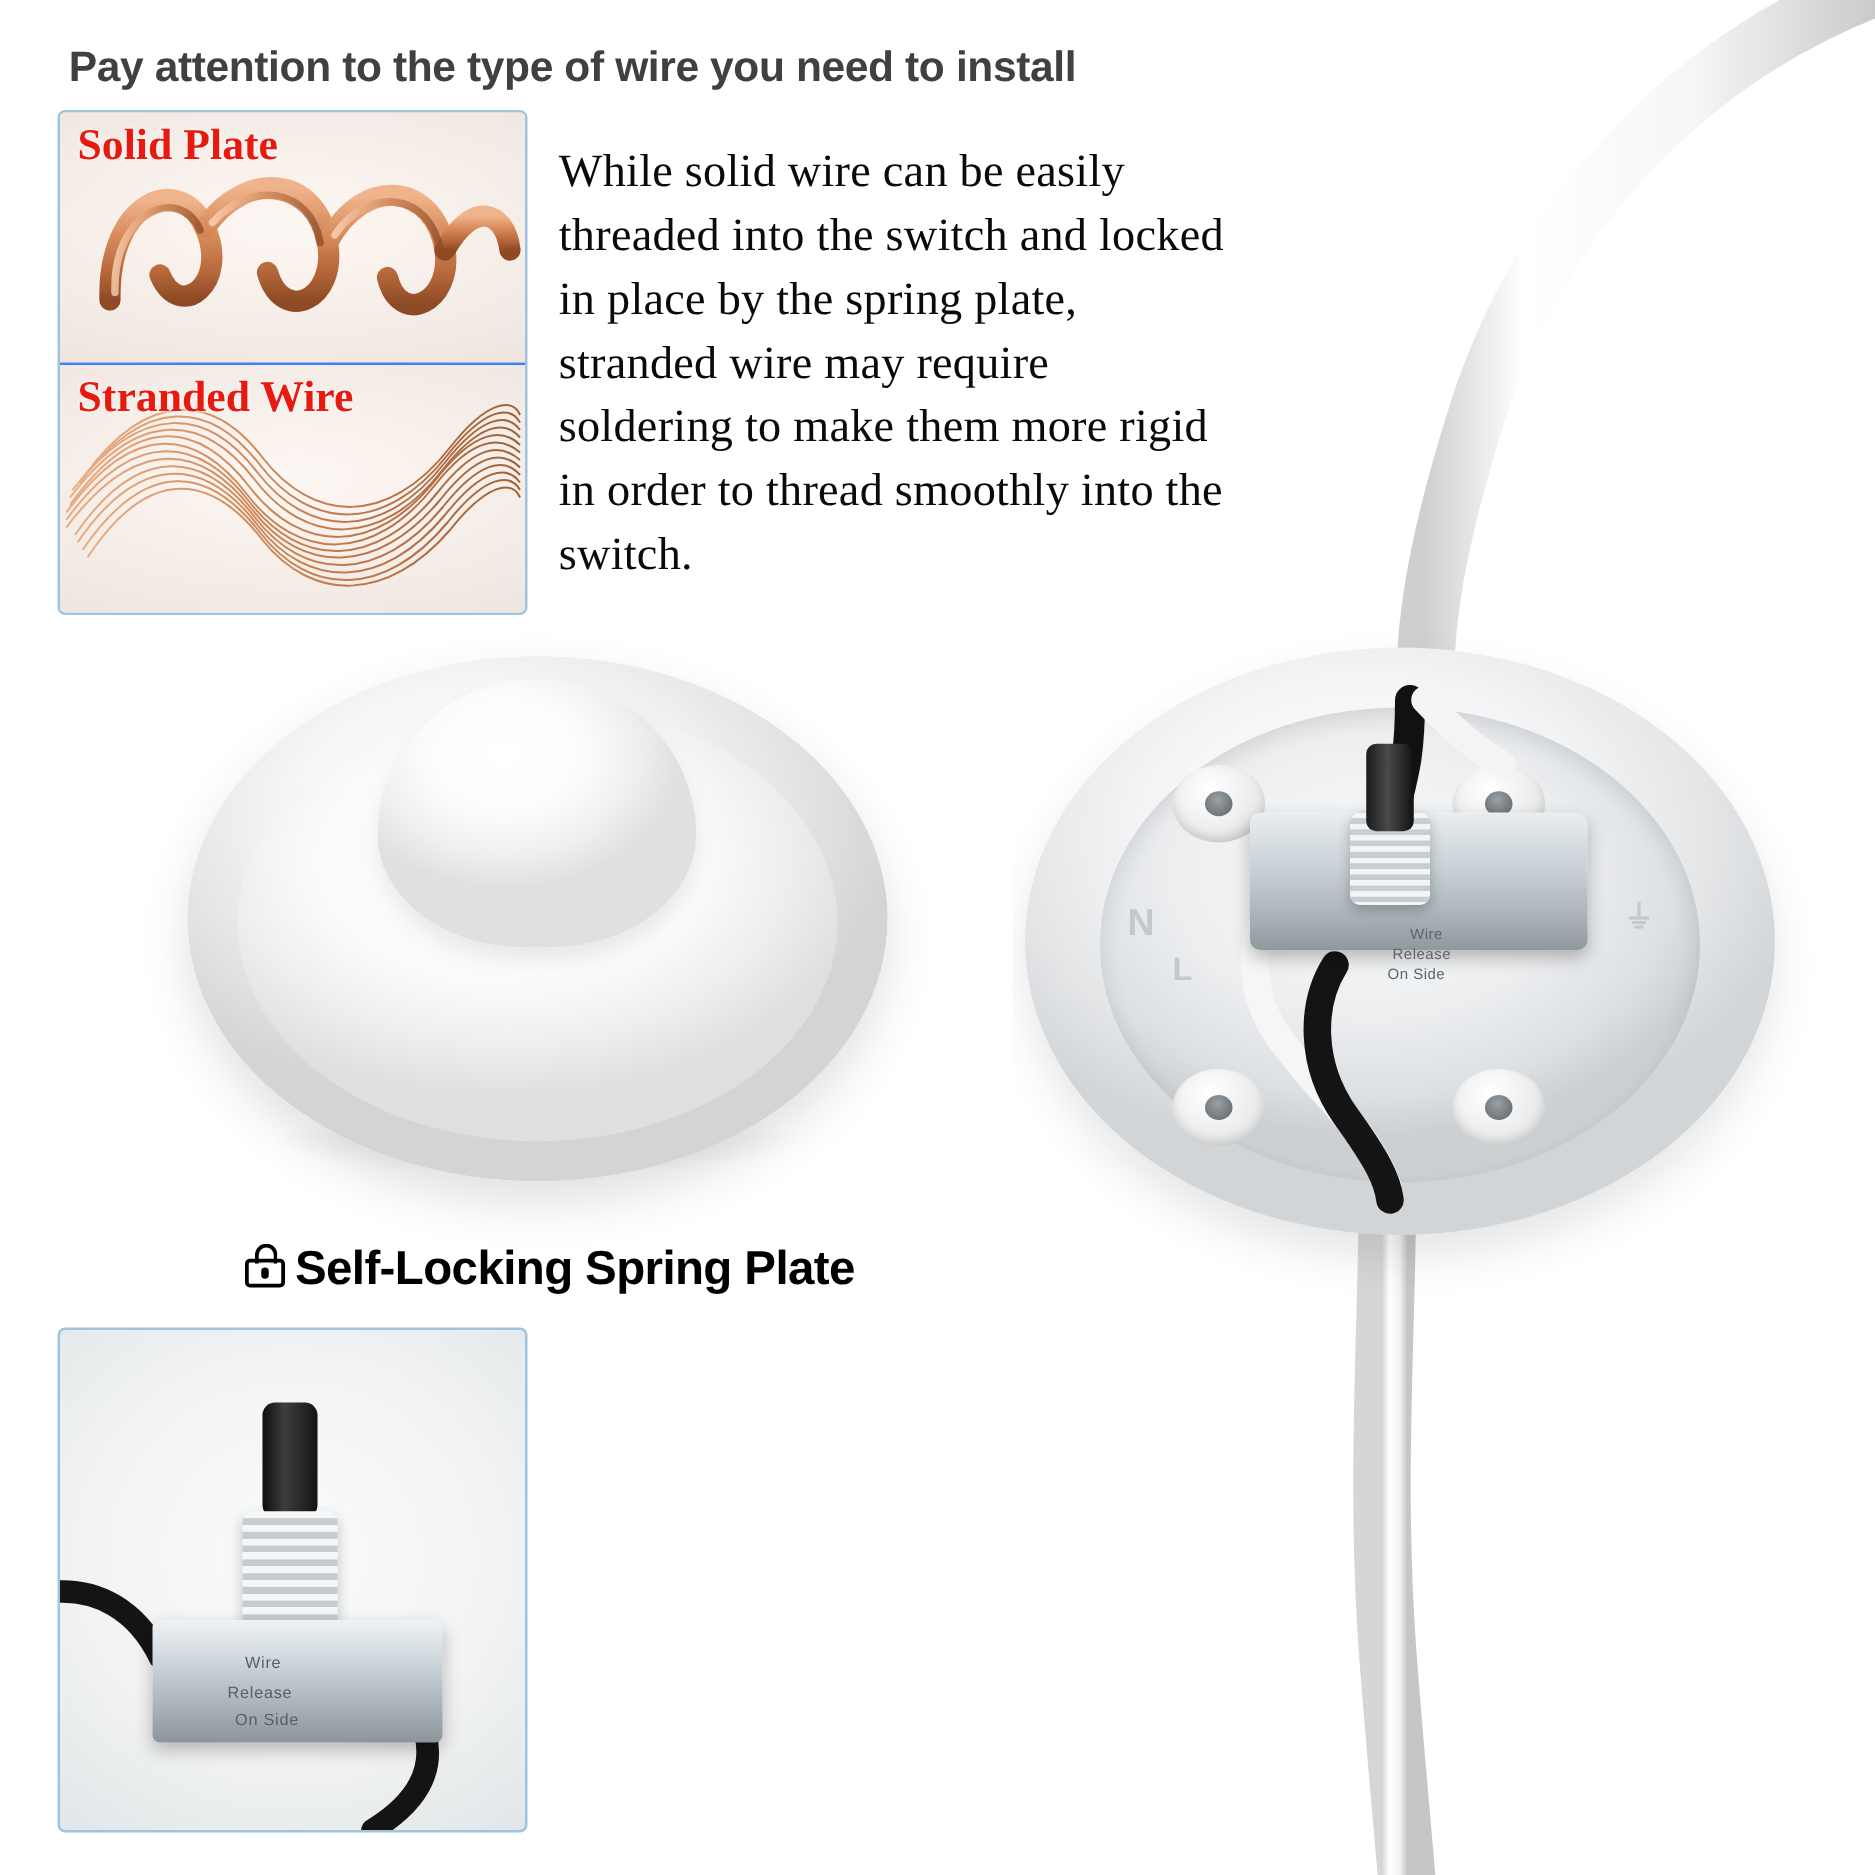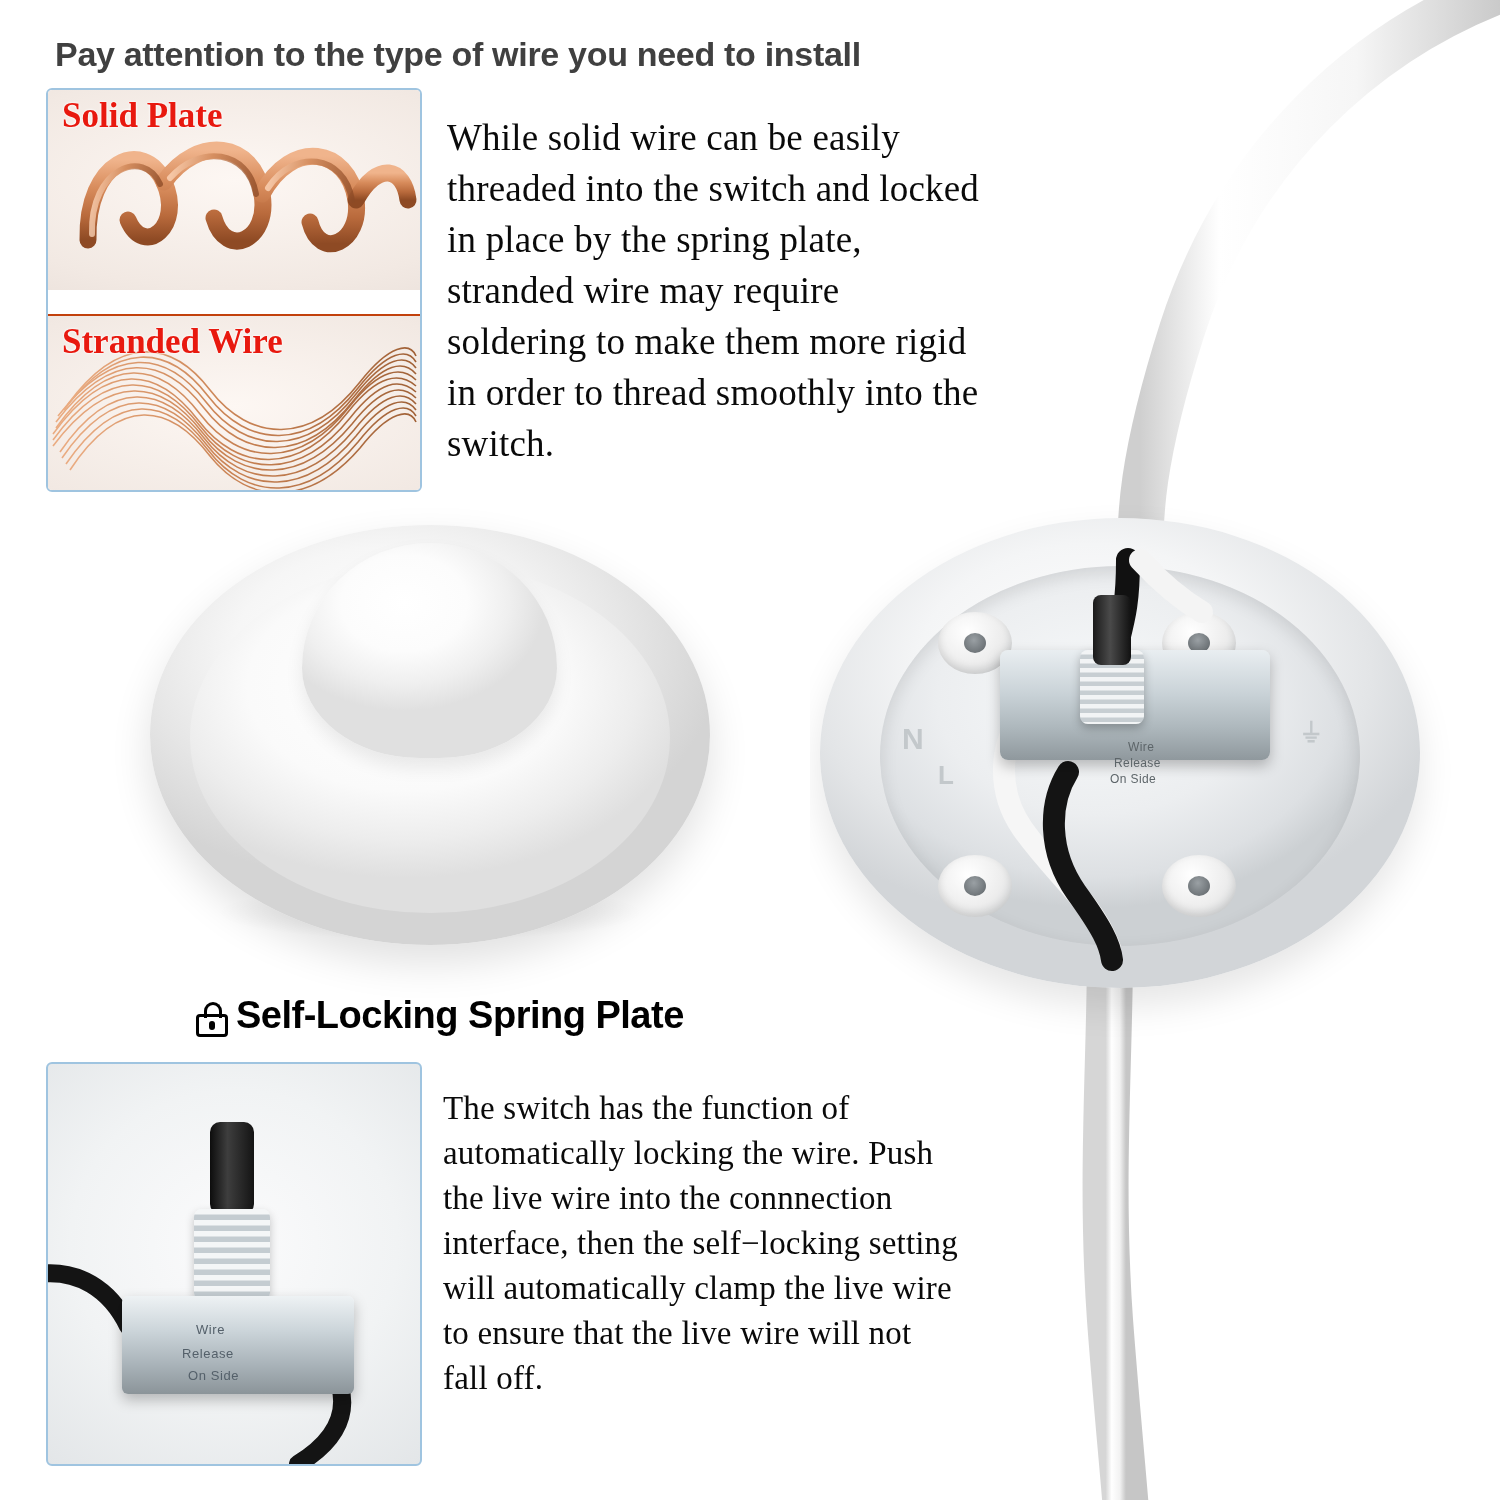--- a/index.html
+++ b/index.html
@@ -27,21 +27,21 @@
     color: #404040;
     letter-spacing: -0.3px;
     white-space: nowrap;
   }
 
   .heading-mid-wrap {
     position: absolute;
     left: 196px;
     top: 994px;
     display: flex;
-    align-items: flex-end;
+    align-items: flex-start;
     gap: 6px;
   }
   .heading-mid {
     font-family: "Liberation Sans", sans-serif;
     font-weight: bold;
     font-size: 38px;
     color: #000000;
     letter-spacing: -0.5px;
     white-space: nowrap;
   }
@@ -117,21 +117,21 @@
     border-radius: 6px;
     overflow: hidden;
     background: #ffffff;
   }
   .wire-cell {
     position: relative;
     width: 100%;
     height: 50%;
     overflow: hidden;
   }
-  .wire-cell.bottom { border-top: 2px solid #c2410c; margin-top: 24px; }
+  .wire-cell.bottom { border-top: 2px solid #3b82f6; }
   .wire-label {
     position: absolute;
     left: 14px;
     top: 6px;
     z-index: 5;
     font-family: "Liberation Serif", serif;
     font-size: 35px;
     font-weight: bold;
     color: #e8190f;
     text-shadow: 0 0 2px #fff, 0 0 3px #fff;
@@ -481,15 +481,14 @@
       <path d="M292,322 C300,352 286,378 250,400" stroke="#141414" stroke-width="18" fill="none" stroke-linecap="round"></path>
     </svg>
     <div class="sp-knob"></div>
     <div class="sp-collar"></div>
     <div class="sp-block"></div>
     <div class="sp-text" style="left:148px; top:258px;">Wire</div>
     <div class="sp-text" style="left:134px; top:282px;">Release</div>
     <div class="sp-text" style="left:140px; top:304px;">On Side</div>
   </div>
 
-  <div class="para para-bottom">The switch has the function of automatically locking the wire. Push the live wire into the connnection interface, then the self−locking setting will automatically clamp the live wire to ensure that the live wire will not fall off.</div>
 
 </div>
 
 </body></html>

